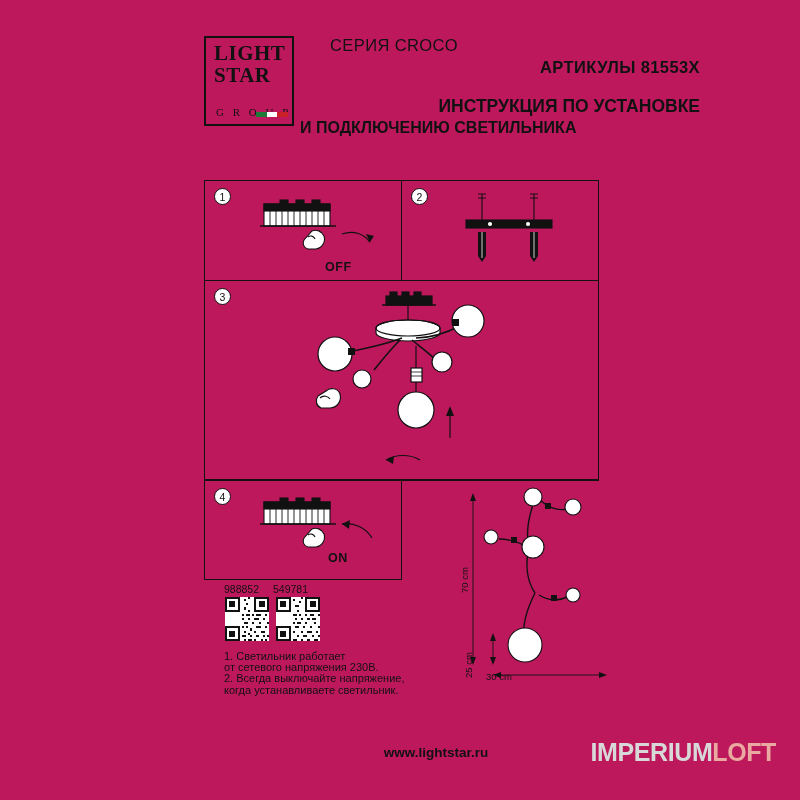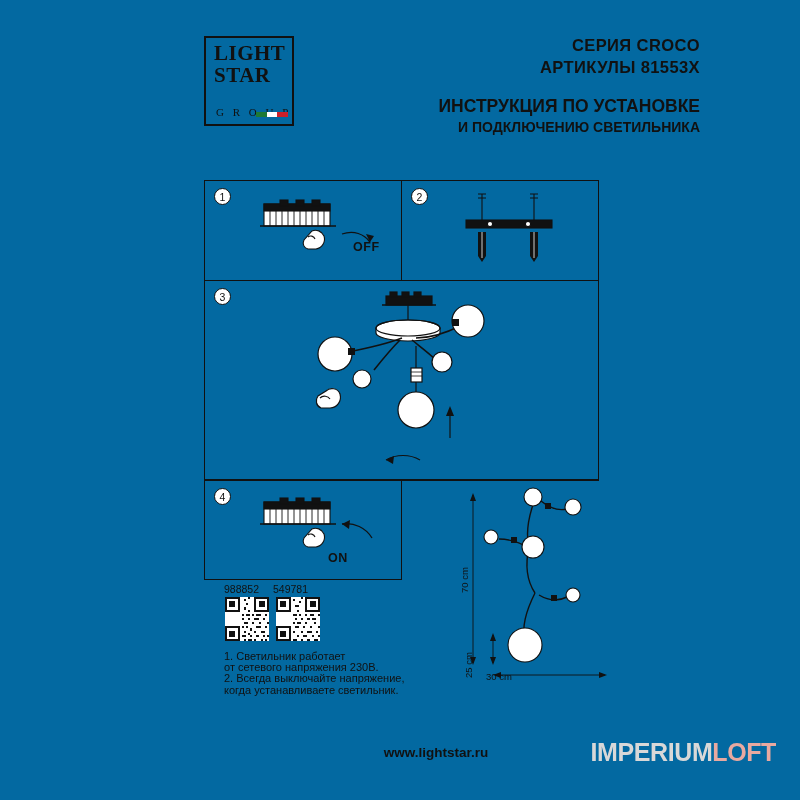--- a/index.html
+++ b/index.html
@@ -11,21 +11,21 @@
     width: 800px;
     height: 800px;
     font-family: "Liberation Sans", sans-serif;
     position: relative;
     overflow: hidden;
   }
   #sheet {
     position: absolute;
     left: 0; top: 0;
     width: 800px; height: 800px;
-    background: #0369a1;
+    background: #be185d;
   }
 
   
   .logo-box {
     position: absolute;
     left: 204px; top: 36px;
     width: 90px; height: 90px;
     border: 2px solid #111;
     box-sizing: border-box;
   }
@@ -55,23 +55,23 @@
   }
   .logo-flag i { display:block; height: 100%; width: 33.33%; }
   .flag-g { background: #1e7a36; }
   .flag-w { background: #ffffff; }
   .flag-r { background: #cc2029; }
 
   .hdr-series {
     position: absolute;
     left: 330px; top: 36px;
     width: 370px;
-    text-align: right;
+    text-align: left;
     font-size: 16.5px;
-    font-weight: bold;
+    font-weight: normal;
     color: #111;
     letter-spacing: 0.4px;
   }
   .hdr-article {
     position: absolute;
     left: 330px; top: 58px;
     width: 370px;
     text-align: right;
     font-size: 16.5px;
     font-weight: bold;
@@ -84,22 +84,22 @@
     width: 400px;
     text-align: right;
     font-size: 17.5px;
     font-weight: bold;
     color: #111;
   }
   .hdr-title2 {
     position: absolute;
     left: 300px; top: 119px;
     width: 400px;
-    text-align: right;
-    font-size: 14px;
+    text-align: left;
+    font-size: 16px;
     font-weight: bold;
     color: #111;
   }
 
   
   .frame {
     position: absolute;
     border: 1.6px solid #111;
     box-sizing: border-box;
   }
@@ -235,21 +235,21 @@
 
       <line x1="10" y1="36" x2="86" y2="36" stroke-width="1.4"></line>
 
       <path d="M62 41 C66 39 72 41 74 46 C76 52 72 58 66 59 L58 59 C54 58 52 54 54 50 Z" fill="#fff"></path>
       <path d="M58 47 C60 45 64 46 65 49"></path>
 
       <path d="M92 44 C104 40 114 44 120 52" stroke-width="1.3"></path>
       <path d="M120 52 L116 44 L124 46 Z" fill="#111" stroke="none"></path>
     </g>
   </svg>
-  <div class="switch-label" style="left:325px; top:240px;margin-left:28px;">OFF</div>
+  <div class="switch-label" style="left:325px; top:260px;">OFF</div>
 
   <div class="step-num" style="left:411px; top:188px;">2</div>
   <svg style="position:absolute; left:448px; top:186px;" width="130" height="90" viewBox="0 0 130 90">
     <g stroke="#111" fill="none" stroke-width="1.1">
 
       <rect x="18" y="34" width="86" height="8" fill="#111"></rect>
       <circle cx="42" cy="38" r="2.6" fill="#fff"></circle>
       <circle cx="80" cy="38" r="2.6" fill="#fff"></circle>
 
       <line x1="34" y1="8" x2="34" y2="34"></line>

